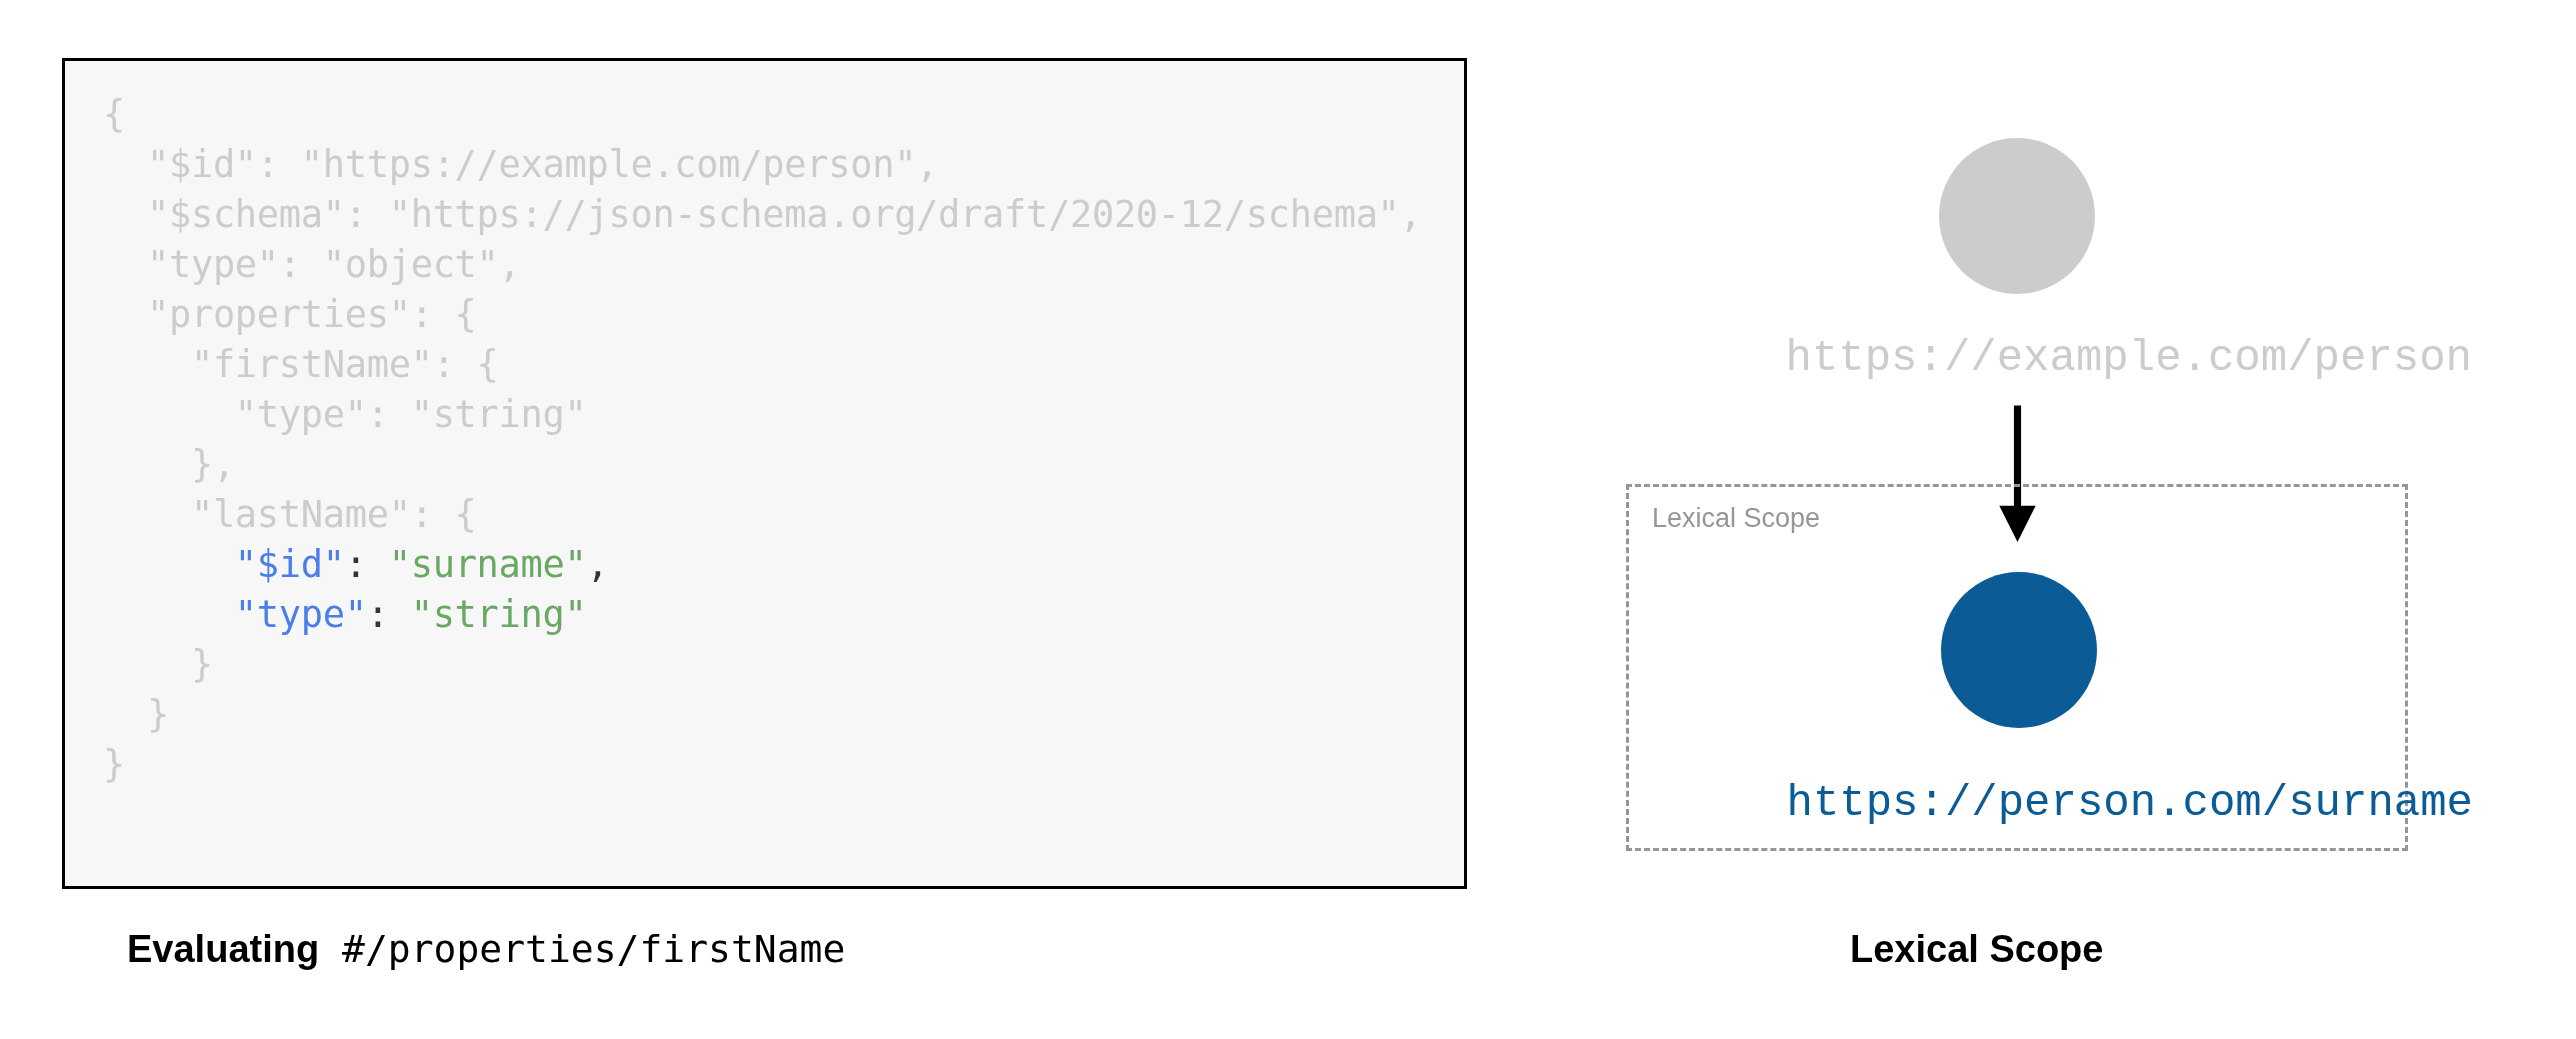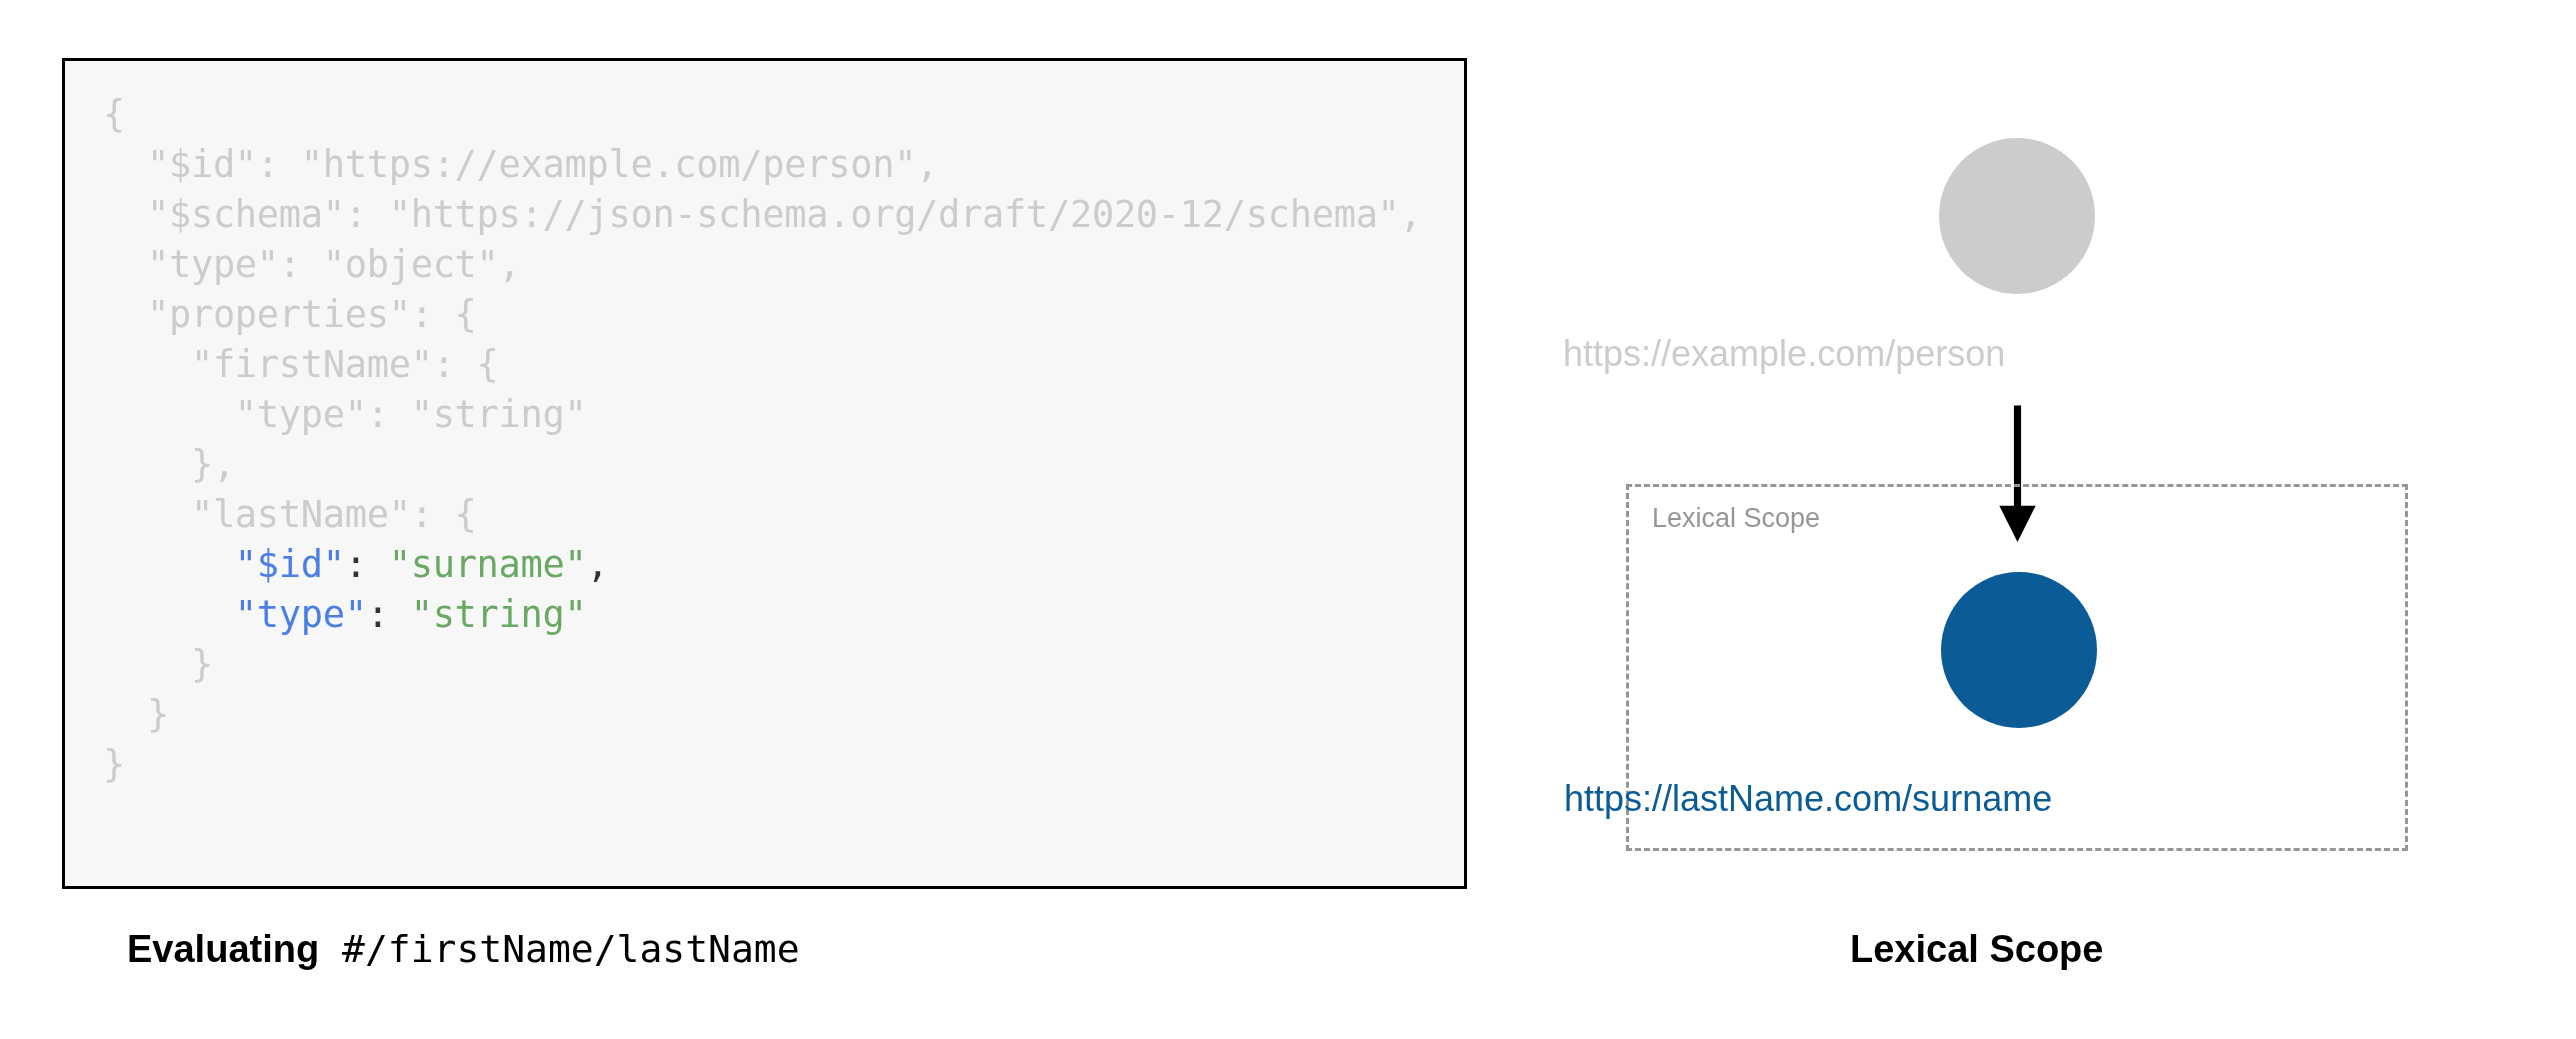--- a/index.html
+++ b/index.html
@@ -80,25 +80,25 @@
     background: #cccccc;
   }
   #node-surname {
     left: 1941px;
     top: 572px;
     background: #0b5c96;
   }
 
   .node-label {
     position: absolute;
-    font-family: Liberation Sans, sans-serif;
-    font-size: 36px;
+    font-family: Liberation Mono, monospace;
+    font-size: 44px;
     line-height: 1;
     white-space: nowrap;
-    text-align: left;
+    text-align: right;
     width: 909px;
   }
   #label-person {
     left: 1563px;
     top: 336px;
     color: #cccccc;
   }
   #label-surname {
     left: 1564px;
     top: 781px;
@@ -133,39 +133,39 @@
   }
 </style>
 </head>
 <body>
 
 <div id="code-card">
   <pre id="code-listing"><span class="code-line"><span class="dim">{</span></span><span class="code-line"><span class="dim">  "$id": "https://example.com/person",</span></span><span class="code-line"><span class="dim">  "$schema": "https://json-schema.org/draft/2020-12/schema",</span></span><span class="code-line"><span class="dim">  "type": "object",</span></span><span class="code-line"><span class="dim">  "properties": {</span></span><span class="code-line"><span class="dim">    "firstName": {</span></span><span class="code-line"><span class="dim">      "type": "string"</span></span><span class="code-line"><span class="dim">    },</span></span><span class="code-line"><span class="dim">    "lastName": {</span></span><span class="code-line"><span class="dim">      </span><span class="key">"$id"</span><span class="punct">: </span><span class="str">"surname"</span><span class="punct">,</span></span><span class="code-line"><span class="dim">      </span><span class="key">"type"</span><span class="punct">: </span><span class="str">"string"</span></span><span class="code-line"><span class="dim">    }</span></span><span class="code-line"><span class="dim">  }</span></span><span class="code-line"><span class="dim">}</span></span></pre>
 </div>
 
 <div class="caption" id="caption-left">
-  <span class="caption-strong">Evaluating</span><span class="caption-mono"> #/firstName/lastName</span>
+  <span class="caption-strong">Evaluating</span><span class="caption-mono"> #/properties/firstName</span>
 </div>
 
 <div id="diagram">
 
   <div class="node-circle" id="node-person" style="background: rgb(204, 204, 204);"></div>
 
   <div class="node-label" id="label-person" style="color: rgb(204, 204, 204);">https://example.com/person</div>
 
   <svg id="arrow-person-to-surname" viewBox="0 0 100 220" xmlns="http://www.w3.org/2000/svg">
     <line x1="50" y1="4" x2="50" y2="168" stroke="#000000" stroke-width="11"></line>
     <polygon points="50,214 22,158 78,158" fill="#000000"></polygon>
   </svg>
 
   <div id="lexical-scope-box" style="border-color: rgb(150, 150, 150);"></div>
 
   <div id="lexical-scope-box-label" style="color: rgb(150, 150, 150);">Lexical Scope</div>
 
   <div class="node-circle" id="node-surname" style="background: rgb(11, 92, 150);"></div>
 
-  <div class="node-label" id="label-surname" style="color: rgb(11, 92, 150);">https://lastName.com/surname</div>
+  <div class="node-label" id="label-surname" style="color: rgb(11, 92, 150);">https://person.com/surname</div>
 </div>
 
 <div class="caption" id="caption-right">
   <span class="caption-strong">Lexical Scope</span>
 </div>
 
 
 </body></html>

